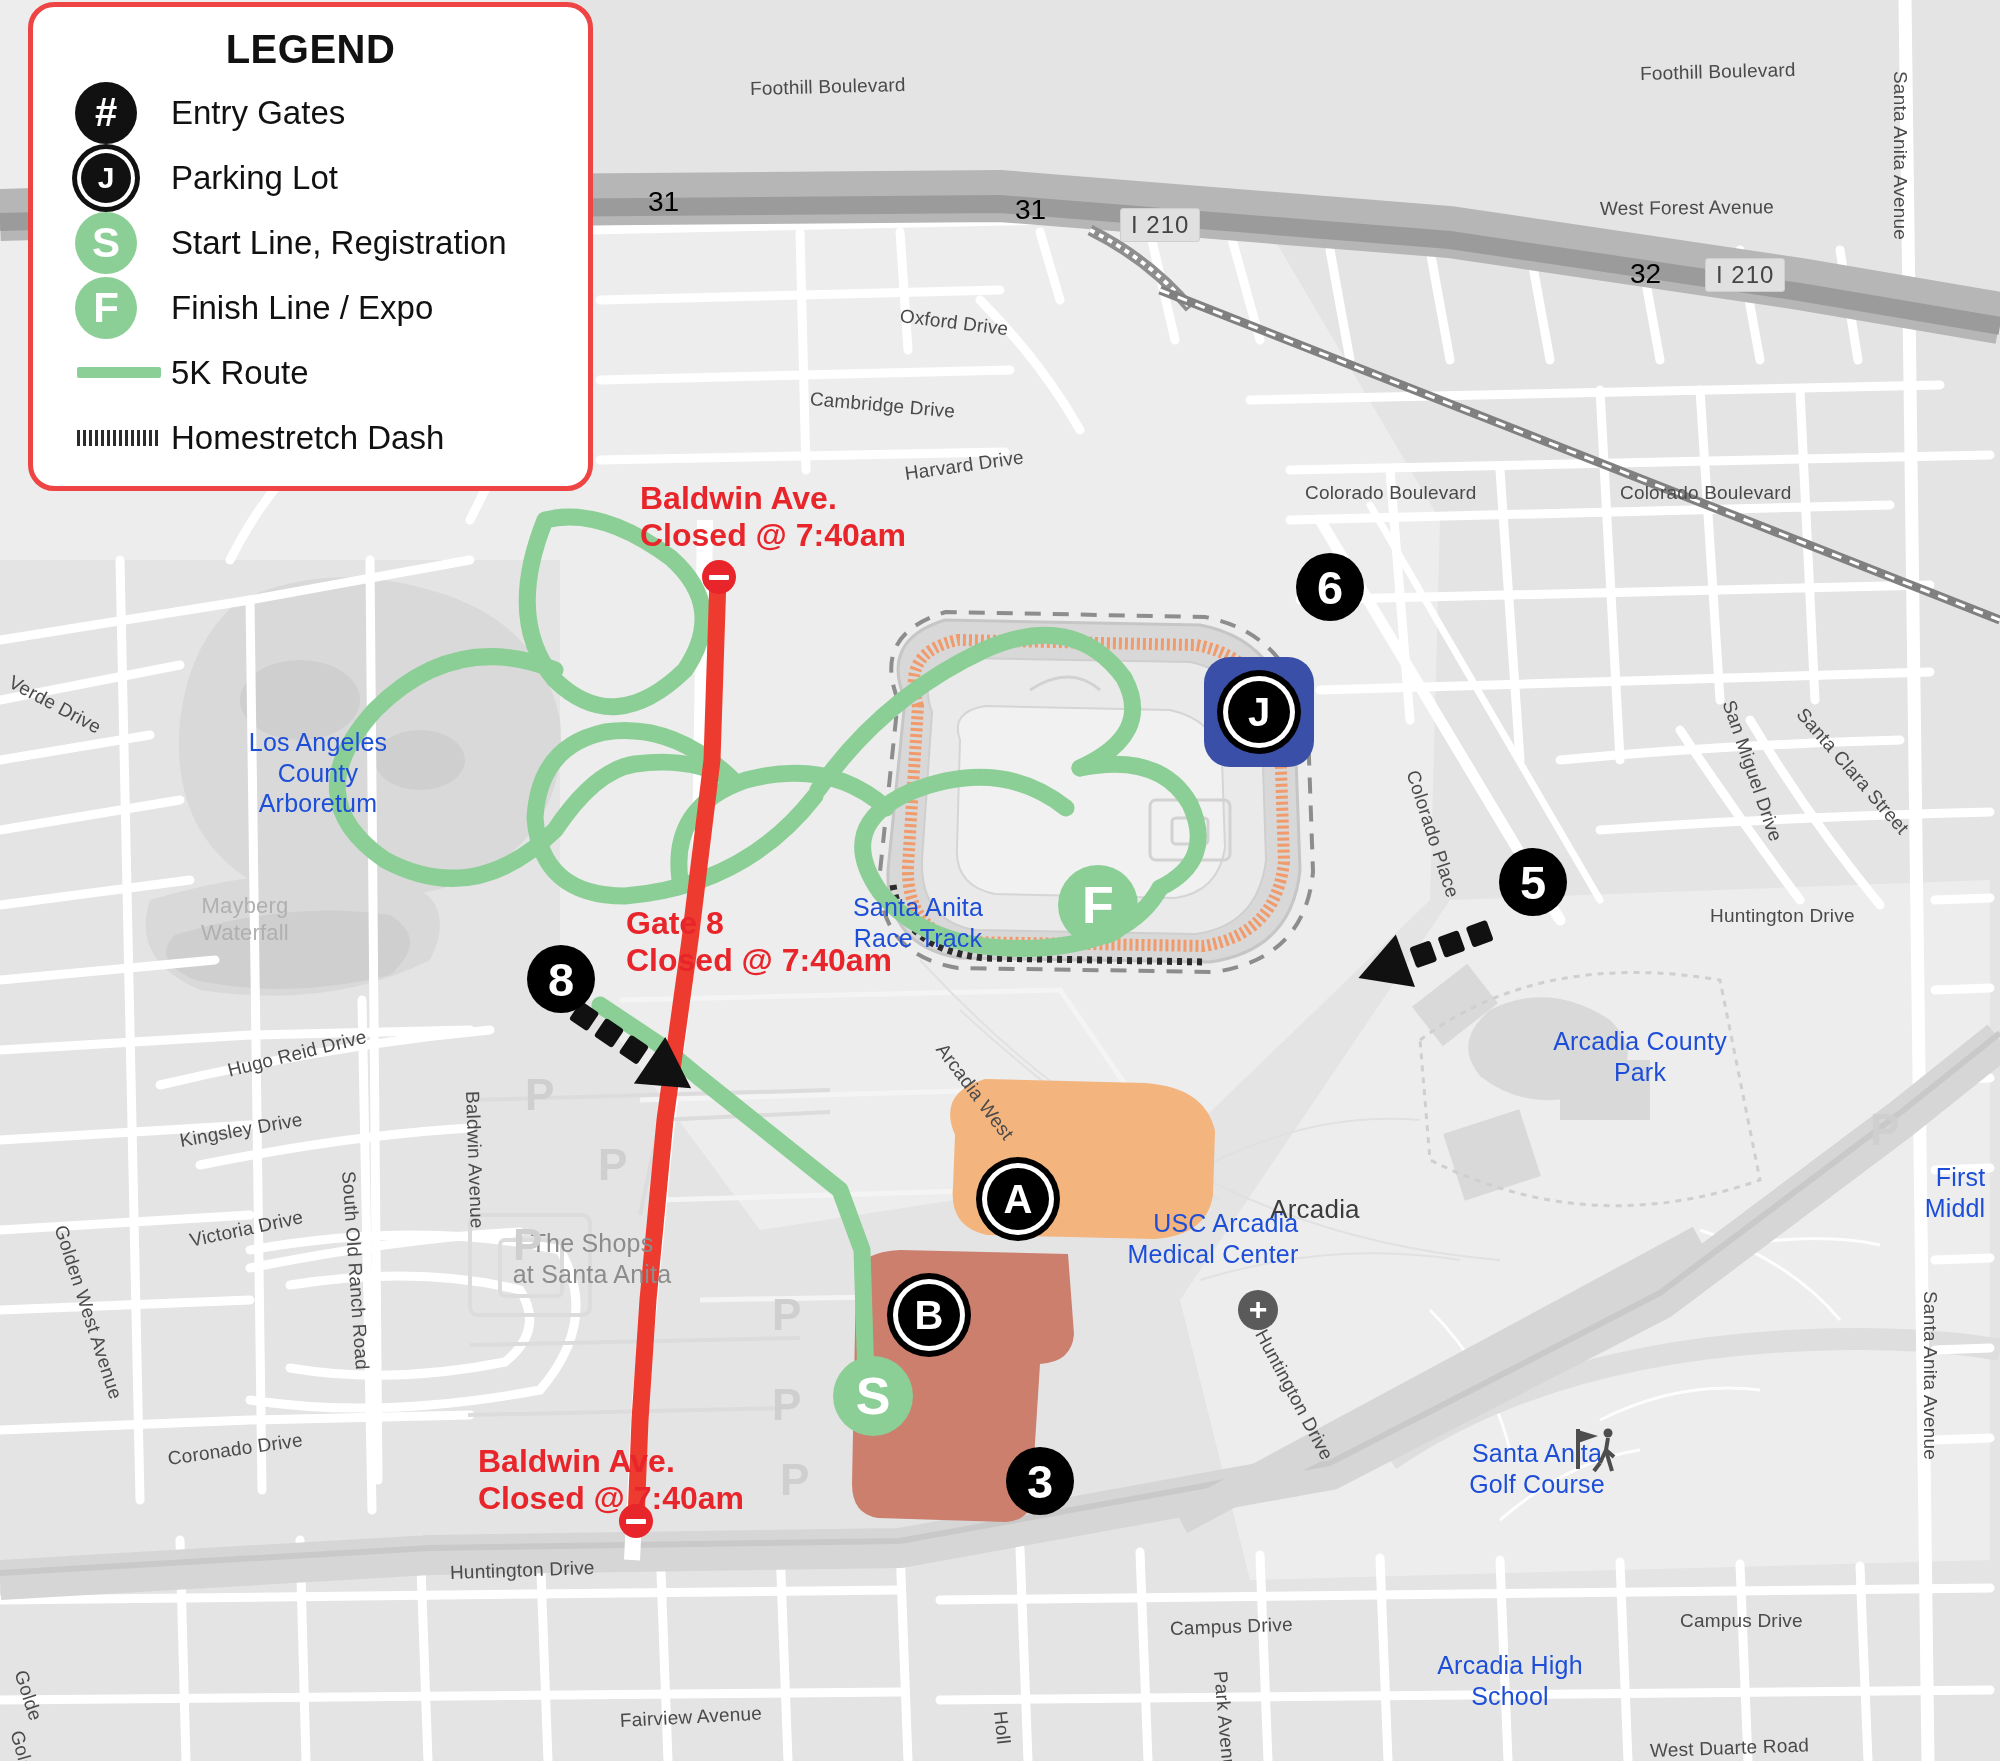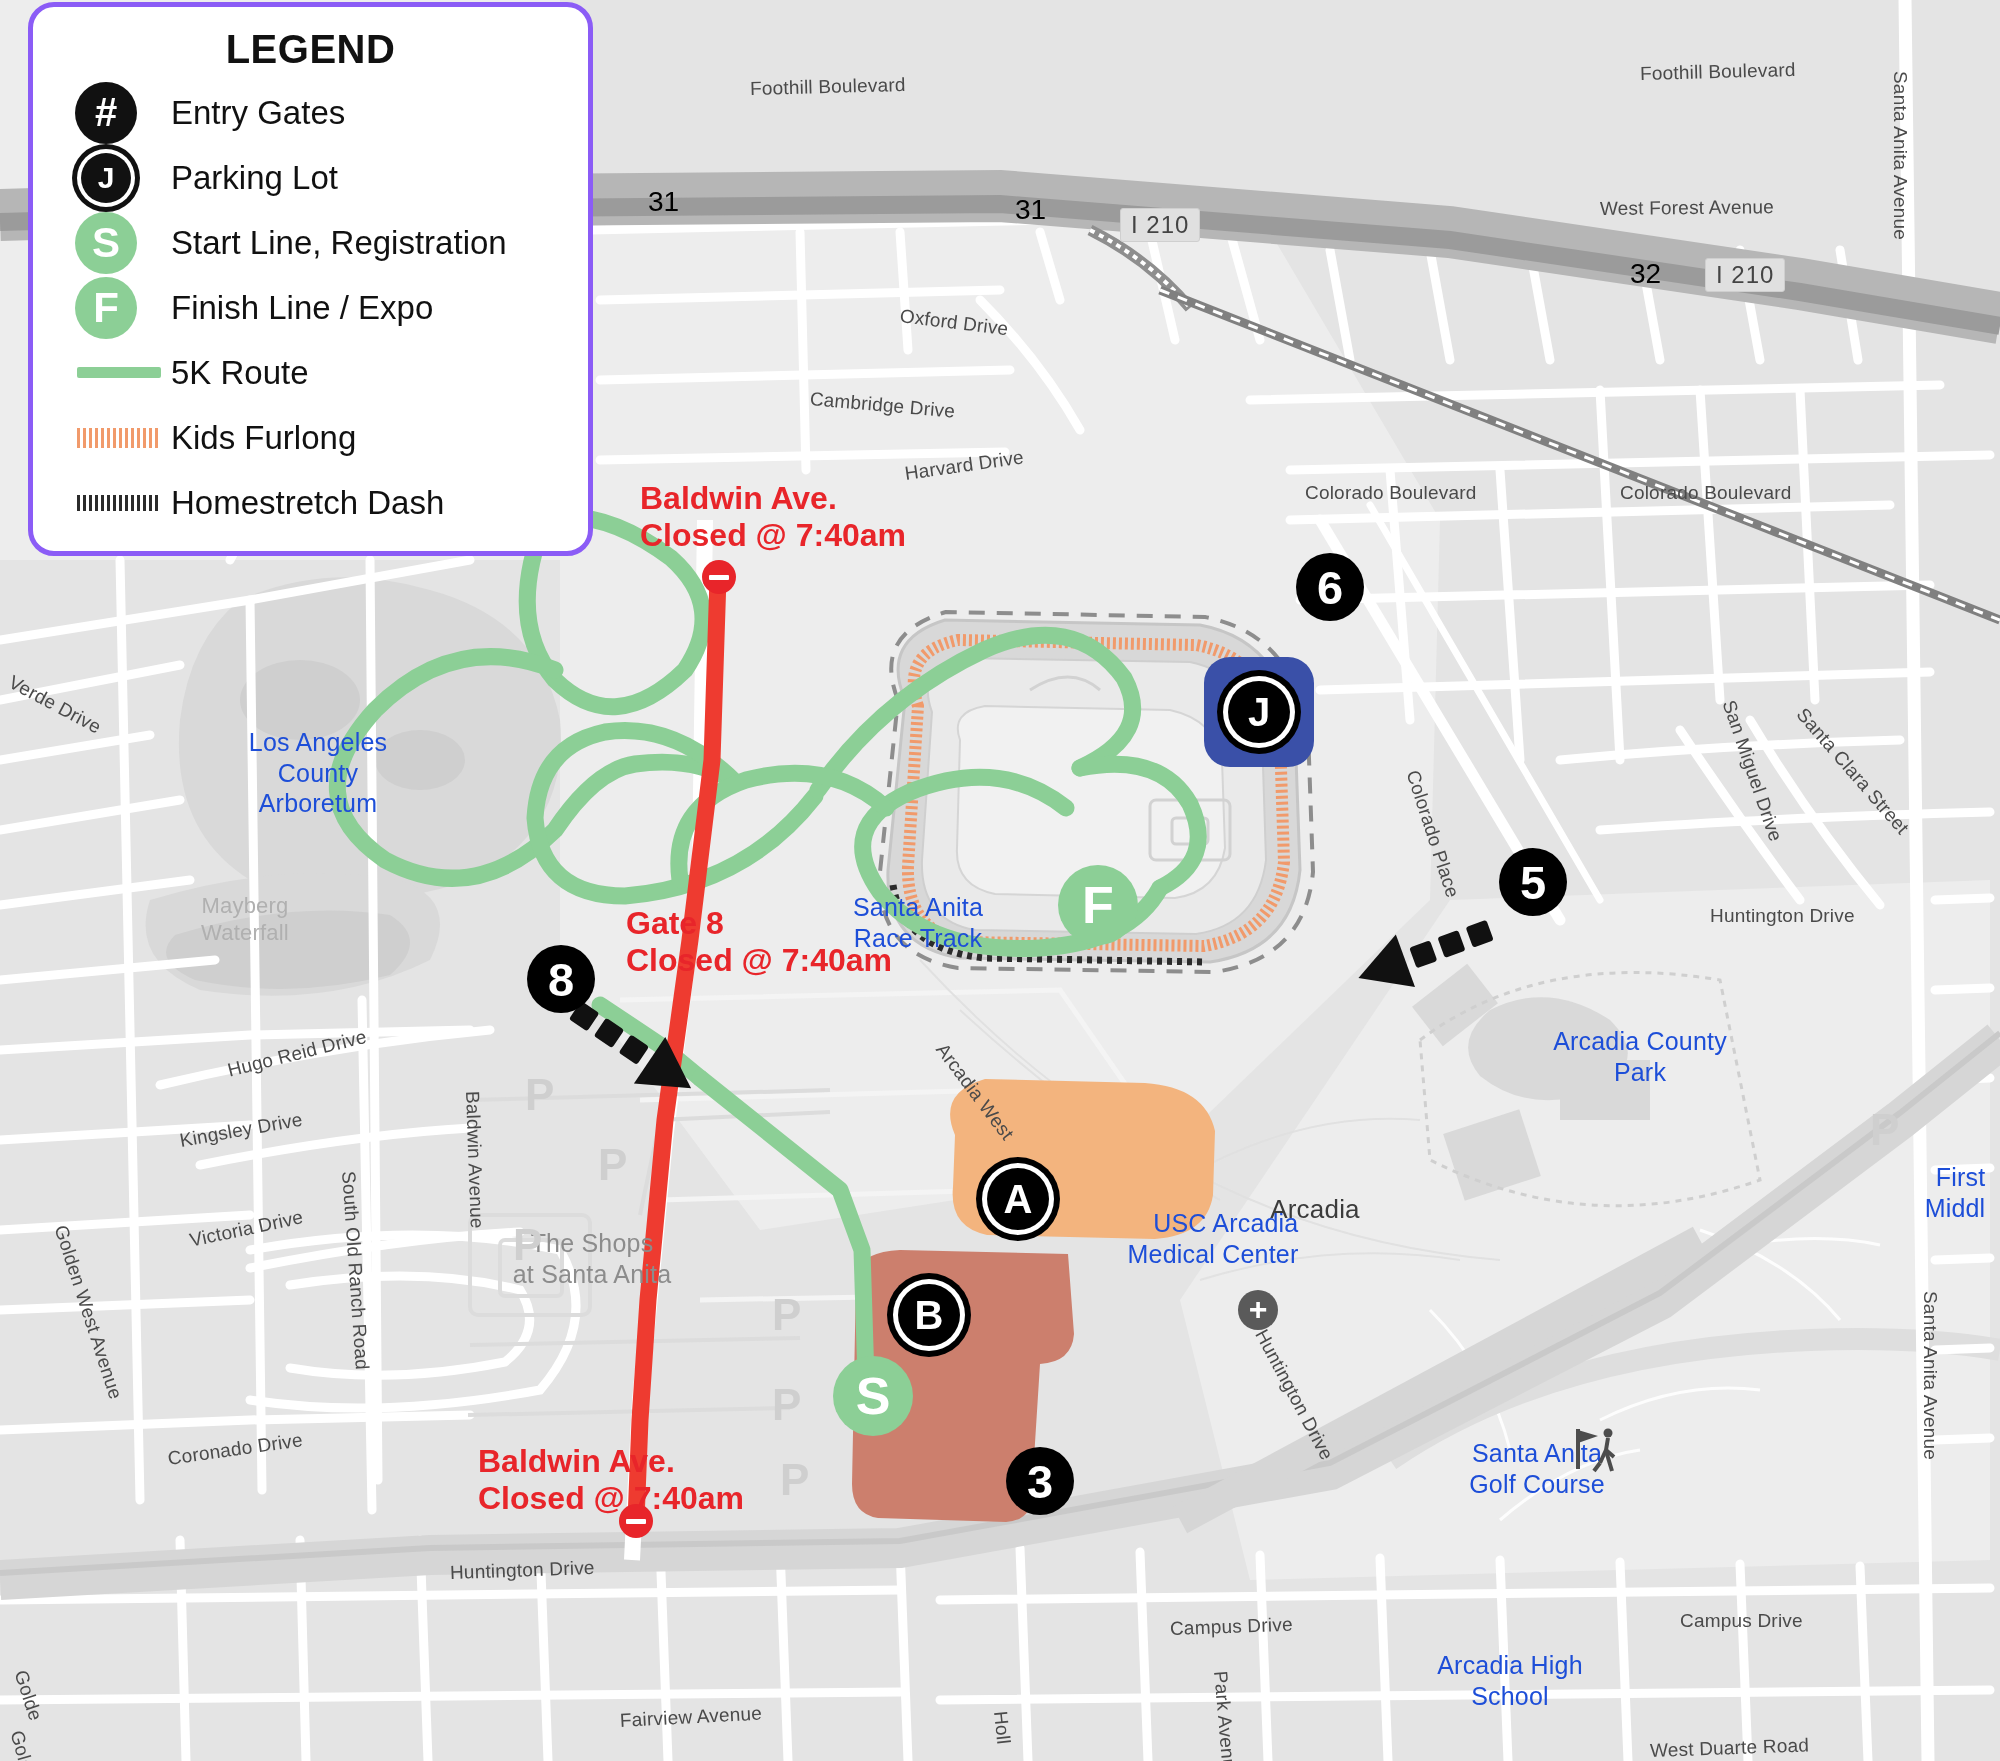--- a/index.html
+++ b/index.html
@@ -76,21 +76,21 @@
   
   .medical {
     position:absolute; width:40px; height:40px; border-radius:50%;
     background:#5a5a5a; display:flex; align-items:center; justify-content:center;
     color:#fff; font-size:32px; font-weight:bold; line-height:0.8;
   }
 
   
   .legend {
     position:absolute; left:28px; top:2px; width:565px;
-    background:#fff; border:5px solid #8b5cf6; border-radius:26px;
+    background:#fff; border:5px solid #ef4444; border-radius:26px;
     padding:10px 0 16px 0; z-index:40;
   }
   .legend h1 {
     margin:10px 0 8px 0; text-align:center; font-size:40px;
     letter-spacing:.5px; color:#111; font-family:"Liberation Sans", sans-serif;
   }
   .legend-row { display:flex; align-items:center; height:65px; padding-left:42px; }
   .legend-sym { width:96px; display:flex; align-items:center; justify-content:flex-start; }
   .legend-txt { font-size:33px; color:#111; white-space:nowrap; }
   .sym-gate {
@@ -533,26 +533,20 @@
           <div class="legend-txt">Finish Line / Expo</div>
         </div>
         <div class="legend-row">
           <div class="legend-sym">
             <div class="sym-line"></div>
           </div>
           <div class="legend-txt">5K Route</div>
         </div>
         <div class="legend-row">
           <div class="legend-sym">
-            <div class="sym-furlong"></div>
-          </div>
-          <div class="legend-txt">Kids Furlong</div>
-        </div>
-        <div class="legend-row">
-          <div class="legend-sym">
             <div class="sym-dash"></div>
           </div>
           <div class="legend-txt">Homestretch Dash</div>
         </div>
       </div>
   </div>
 
 </div>
 
 </body></html>

